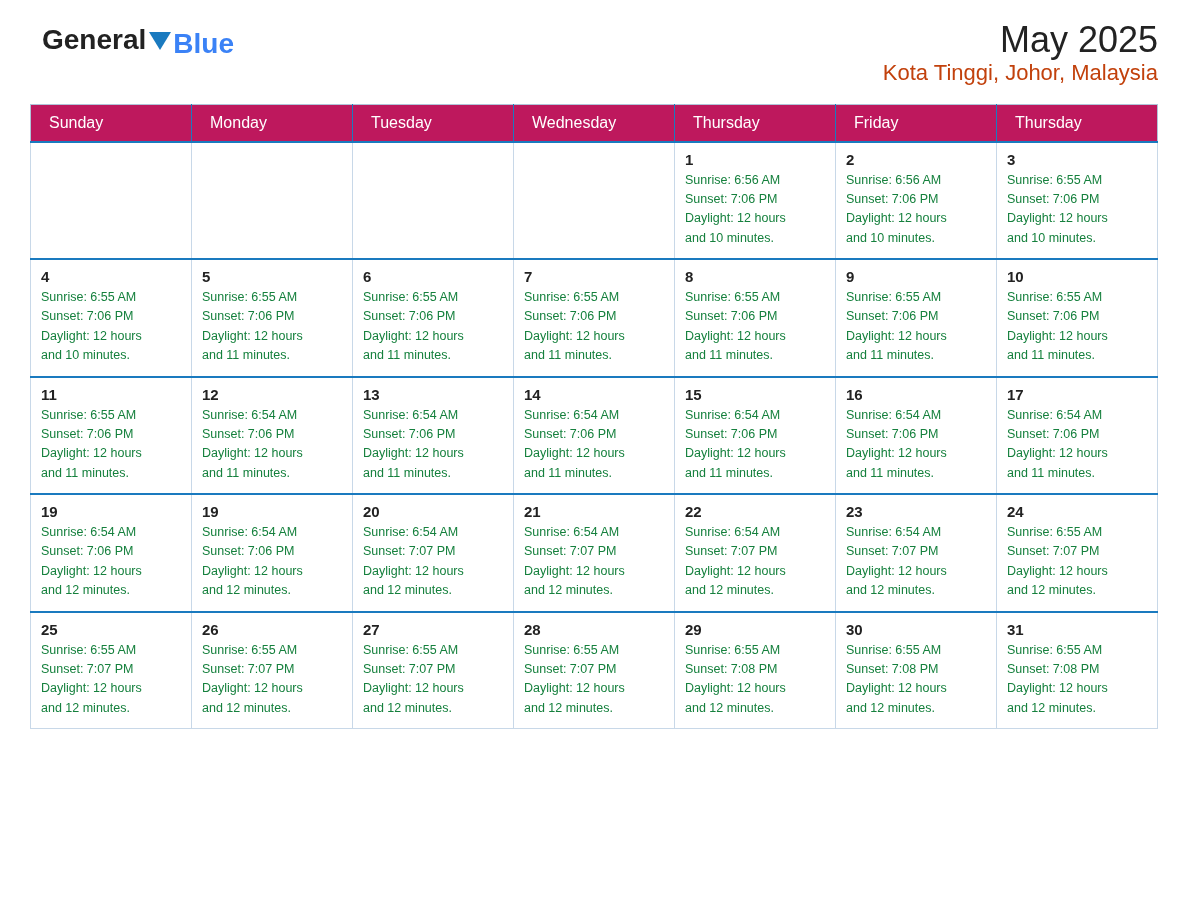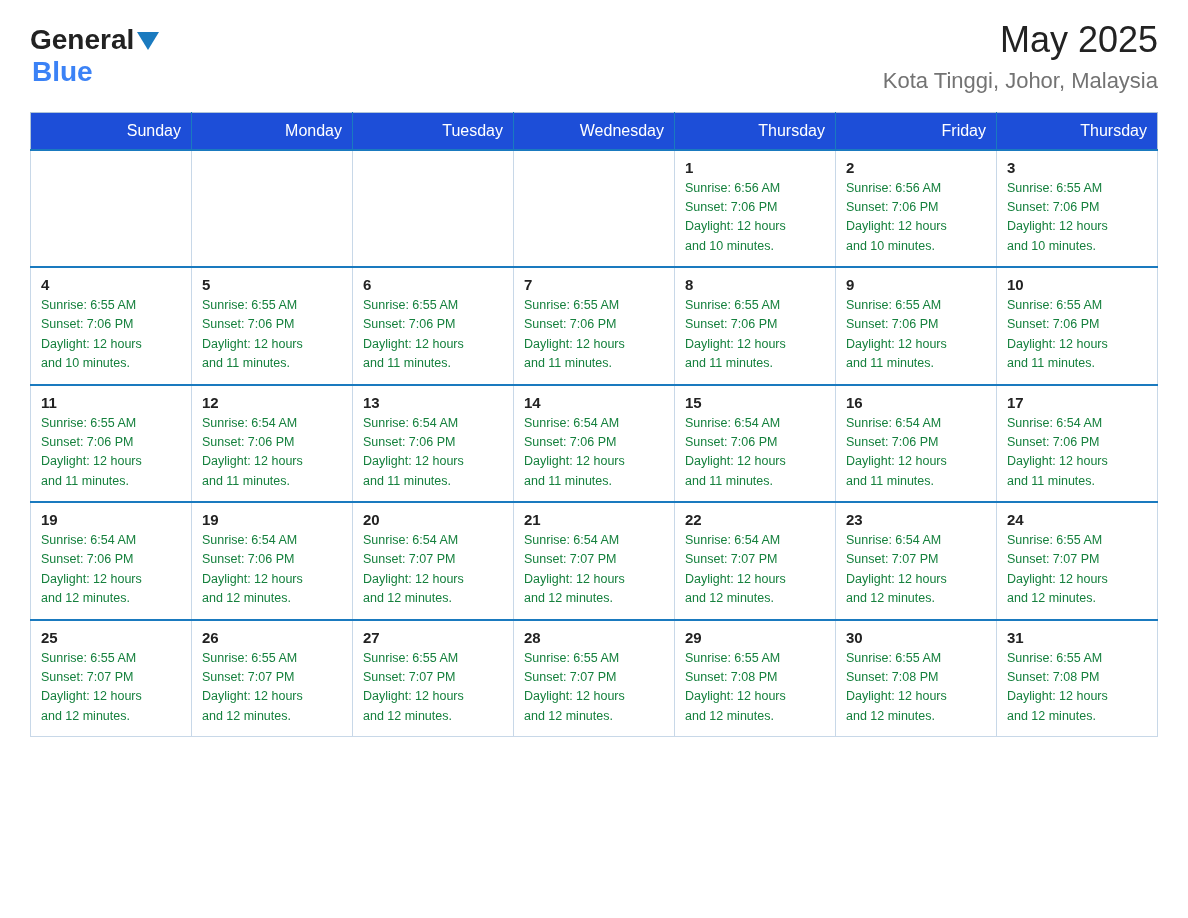--- a/index.html
+++ b/index.html
@@ -12,23 +12,24 @@
       padding: 20px 30px 30px 30px;
     }
     .header {
       display: flex;
       justify-content: space-between;
       align-items: flex-start;
       margin-bottom: 18px;
     }
     .logo {
       display: flex;
-      flex-direction: column;
+      flex-direction: row;
       align-items: flex-start;
       margin-top: 6px;
+      margin-left: 12px;
     }
     .logo-text {
       display: flex;
       align-items: center;
       font-size: 28px;
       font-weight: bold;
       color: #222;
       line-height: 1;
     }
     .logo-general { color: #222; }
@@ -52,47 +53,47 @@
       text-align: right;
     }
     .main-title {
       font-size: 36px;
       font-weight: normal;
       color: #222;
       line-height: 1.1;
     }
     .subtitle {
       font-size: 22px;
-      color: #737373;
-      margin-top: 8px;
+      color: #c2410c;
+      margin-top: 0;
     }
     .day-number {
       font-size: 15px;
       font-weight: bold;
       color: #222;
       margin-bottom: 3px;
     }
     .day-info {
       font-size: 12.5px;
       color: #15803d;
       line-height: 1.55;
     }
     .cal-table {
       width: 100%;
       border-collapse: collapse;
       border: 1px solid #b0c4d8;
     }
     .cal-table th {
-      background: #1d4ed8;
+      background: #be185d;
       color: #fff;
       font-size: 16px;
       font-weight: normal;
-      padding: 9px 10px;
+      padding: 9px 18px;
       border-right: 1px solid #1a7abf;
-      text-align: right;
+      text-align: left;
     }
     .cal-table th:last-child { border-right: none; }
     .cal-table td {
       border: 1px solid #c8d8e8;
       vertical-align: top;
       padding: 8px 10px 10px 10px;
       width: 14.28%;
       background: #fff;
     }
     .cal-table tbody tr {

